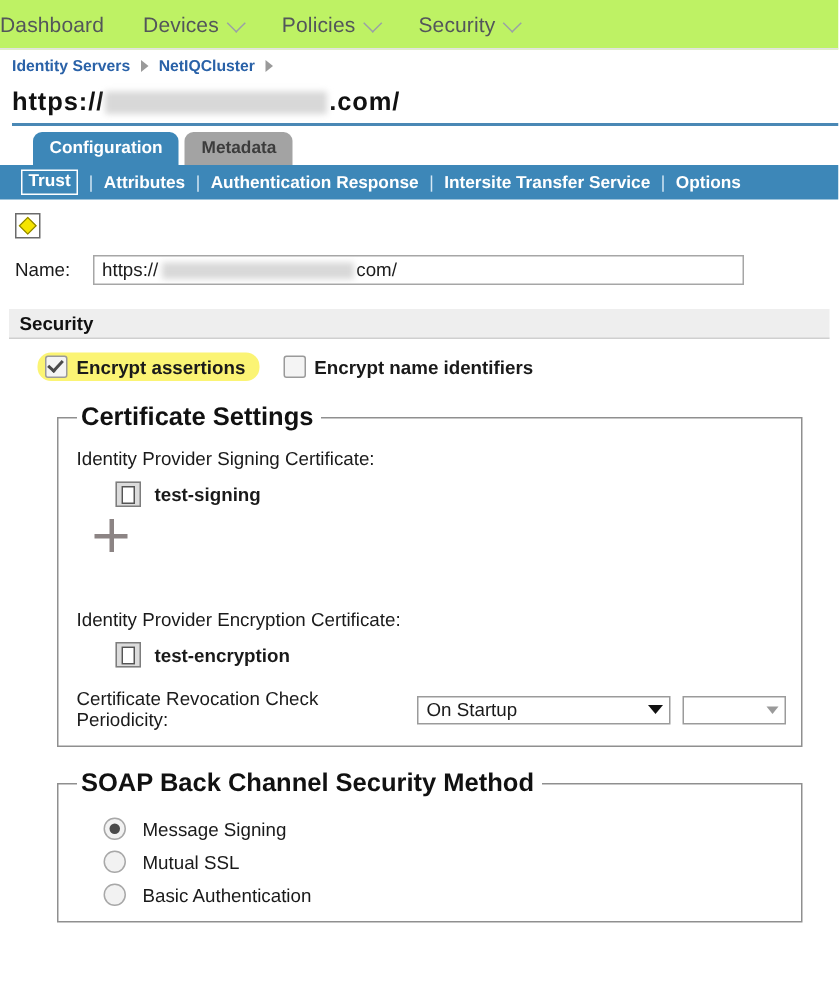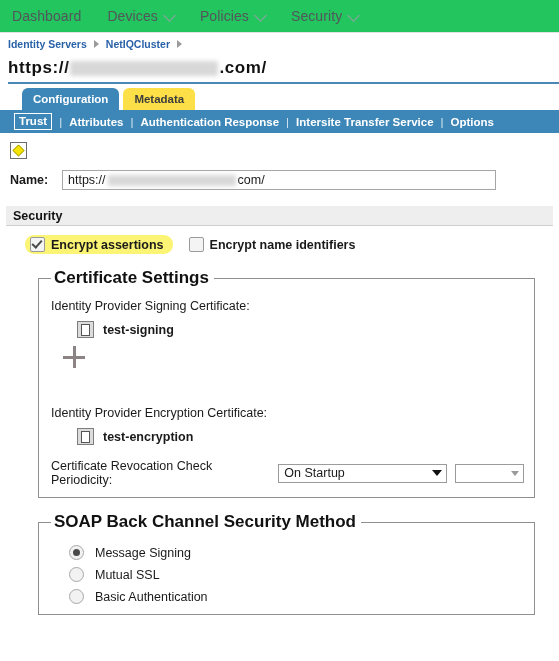--- a/index.html
+++ b/index.html
@@ -13,25 +13,24 @@
     font-family: "Liberation Sans", sans-serif;
     font-size: 12px;
     color: #1a1a1a;
     overflow: hidden;
     position: relative;
   }
 
   
   .topnav {
     height: 33px;
-    background: #22c55e;
+    background: #bef264;
     border-bottom: 1px solid #e2e2e2;
     display: flex;
     align-items: center;
-    padding-left: 12px;
     box-sizing: border-box;
   }
   .topnav-item {
     display: flex;
     align-items: center;
     font-size: 14px;
     color: #53565a;
     margin-right: 26px;
     cursor: default;
     letter-spacing: .1px;
@@ -111,21 +110,21 @@
     padding: 4px 11px 4px 11px;
     border-radius: 6px 6px 0 0;
     cursor: pointer;
     line-height: 14px;
   }
   .tab.active {
     background: #3d87b8;
     color: #ffffff;
   }
   .tab.inactive {
-    background: #fde047;
+    background: #a3a3a3;
     color: #3c3c3c;
     margin-left: 4px;
   }
 
   
   .subnav {
     background: #3d87b8;
     height: 23px;
     display: flex;
     align-items: center;
@@ -178,21 +177,21 @@
     text-decoration: underline;
   }
 
   
   .name-row {
     display: flex;
     align-items: center;
     padding-left: 10px;
     margin-top: 2px;
   }
-  .name-label { font-size: 12.5px; width: 52px; font-weight: bold; }
+  .name-label { font-size: 12.5px; width: 52px; }
   .name-input {
     width: 434px;
     height: 20px;
     border: 1px solid #a6a6a6;
     background: #ffffff;
     display: flex;
     align-items: center;
     padding: 0 5px;
     font-size: 12.5px;
     box-sizing: border-box;

